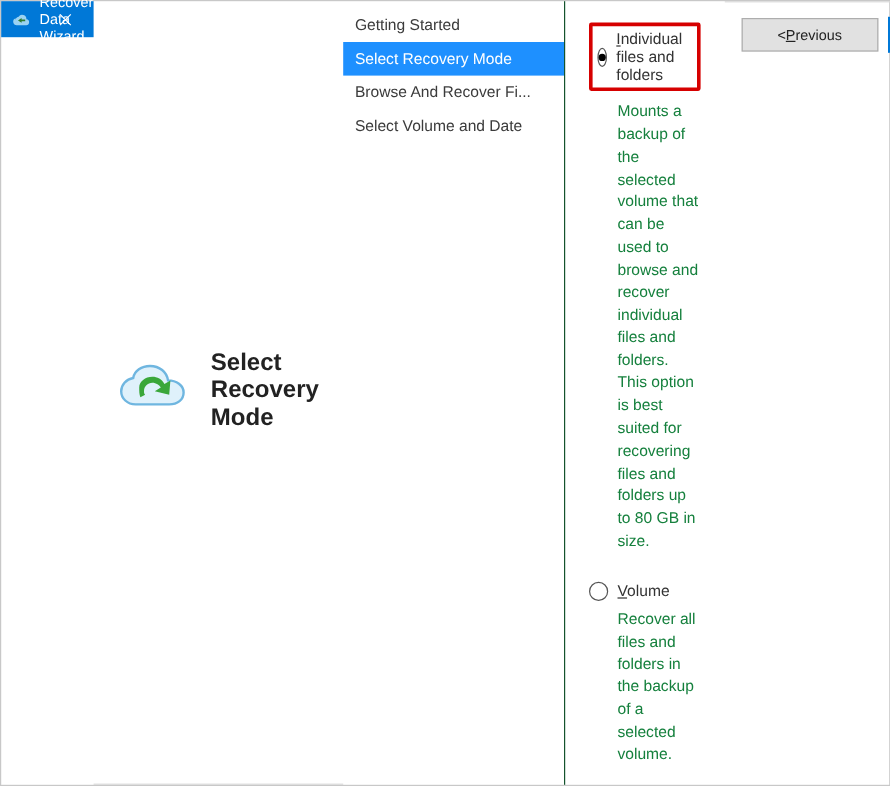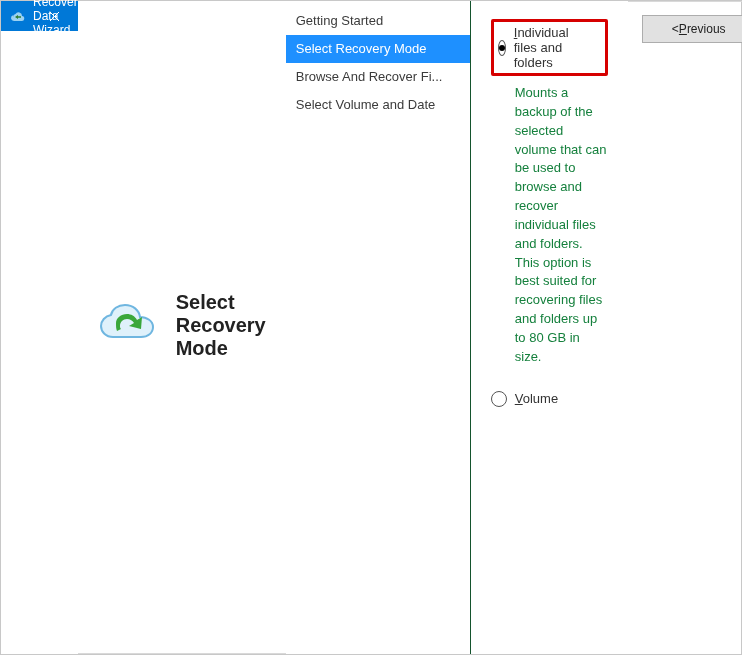--- a/index.html
+++ b/index.html
@@ -20,21 +20,21 @@
   .navitem{height:28px;line-height:28px;padding:0 10px;font-size:13px;color:#3b3b3b;white-space:nowrap;overflow:hidden;text-overflow:ellipsis;cursor:default}
   .navitem.selected{background:#1e90ff;color:#fff}
   .content{flex:1;padding:18px 20px 10px 20px;box-sizing:border-box;overflow:auto}
   .prompt{margin-bottom:14px}
   .optrow{display:flex;align-items:center;margin-bottom:6px}
   .radio{width:14px;height:14px;border:1px solid #555;border-radius:50%;margin-right:8px;display:flex;align-items:center;justify-content:center}
   .radio .dot{width:6px;height:6px;background:#000;border-radius:50%}
   .optlabel{font-size:13px}
   .under{text-decoration:underline;text-underline-offset:1px}
   .optdesc{margin:0 0 24px 24px;line-height:1.45;color:#15803d;max-width:510px}
-  .highlight{border:3px solid #d60000;border-radius:2px;padding:3px 28px 3px 4px;display:inline-flex;align-items:flex-start}
+  .highlight{border:3px solid #d60000;border-radius:2px;padding:3px 4px 3px 4px;display:inline-flex;align-items:flex-start}
   
   .footer{height:54px;border-top:1px solid #d9d9d9;display:flex;align-items:center;justify-content:flex-end;padding:0 14px;gap:8px}
   .btn{min-width:88px;height:26px;border:1px solid #adadad;background:#e1e1e1;font-size:12px;display:flex;align-items:center;justify-content:center;padding:0 12px;cursor:default;color:#222}
   .btn.primary{border:2px solid #0078d7;background:#e1e1e1}
   .btn.disabled{color:#9a9a9a}
 </style>
 </head>
 <body>
 
 <div class="window">
@@ -88,20 +88,21 @@
       </span>
       <div class="optdesc" style="margin-top:8px">Mounts a backup of the selected volume that can be used to browse and recover individual files and folders. This option is best suited for recovering files and folders up to 80 GB in size.</div>
 
       
       <div class="optrow">
         <span class="radio"></span>
         <span class="optlabel">
           <span class="under">V</span><span>olume</span>
         </span>
       </div>
+      <div class="optdesc">Recover all files and folders in the backup of a selected volume.</div>
     </div>
   </div>
 
   <div class="footer">
     <div class="btn">
       <span>&lt; </span>
         <span class="under">P</span>
         <span>revious</span>
     </div>
     <div class="btn primary">

